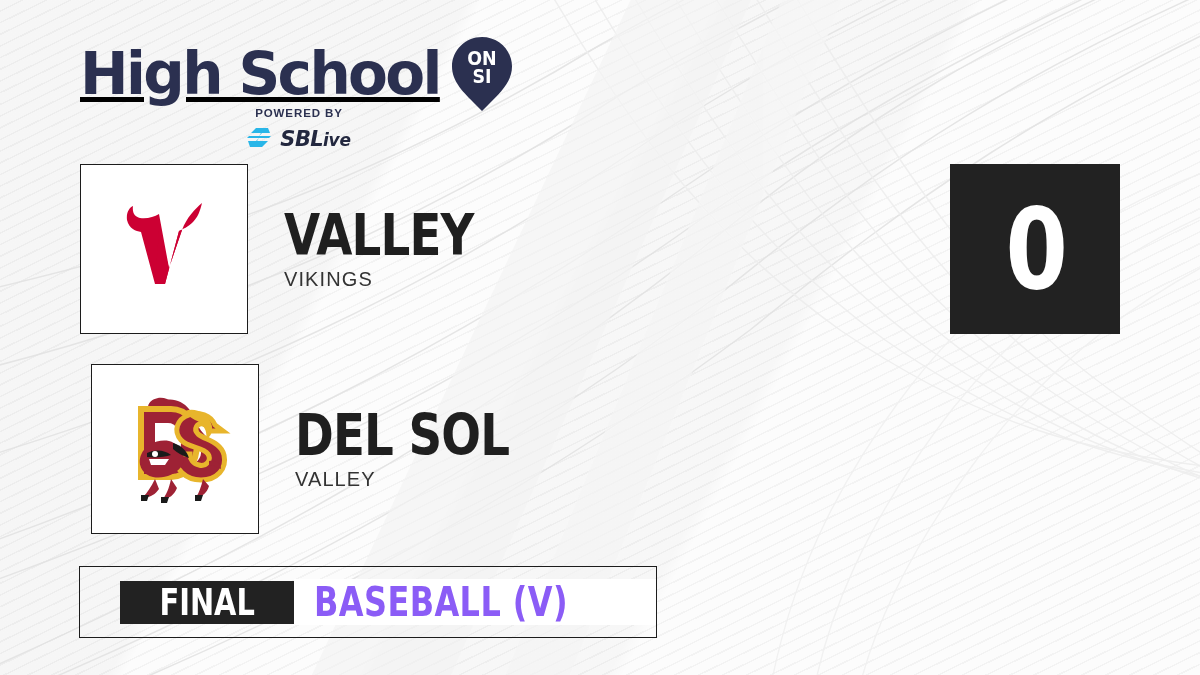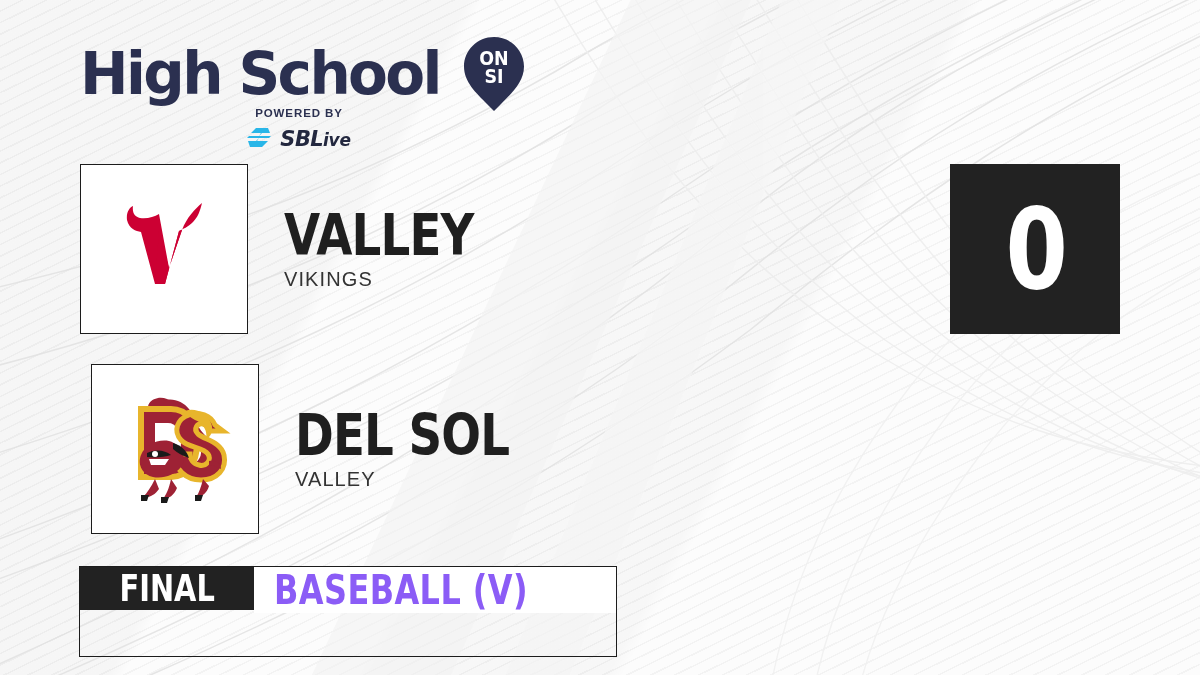--- a/index.html
+++ b/index.html
@@ -47,21 +47,22 @@
   
   .logo-block {
     position: absolute;
     left: 80px;
     top: 36px;
     width: 430px;
   }
   .logo-row {
     display: flex;
     align-items: center;
-    gap: 22px;
+    gap: 10px;
+    text-decoration: underline;
   }
   .wordmark {
     font-family: "DejaVu Sans", sans-serif;
     font-weight: bold;
     font-size: 58px;
     line-height: 0.94;
     letter-spacing: -2.6px;
     color: #2b3050;
     white-space: nowrap;
   }
@@ -179,25 +180,26 @@
     transform: scaleX(0.80);
     transform-origin: center center;
     white-space: nowrap;
   }
 
   
   .status-bar {
     position: absolute;
     left: 79px;
     top: 566px;
-    height: 91px;
-    display: flex;
-    align-items: flex-start;
+    height: 72px;
+    display: flex;
+    align-items: center;
     border: 1.6px solid #1c1c1c;
     box-sizing: border-box;
+    padding-left: 40px;
   }
   .status-final {
     background: #222222;
     color: #ffffff;
     display: flex;
     align-items: center;
     justify-content: center;
     padding: 0 26px;
     font-family: "DejaVu Sans", sans-serif;
     font-weight: bold;

